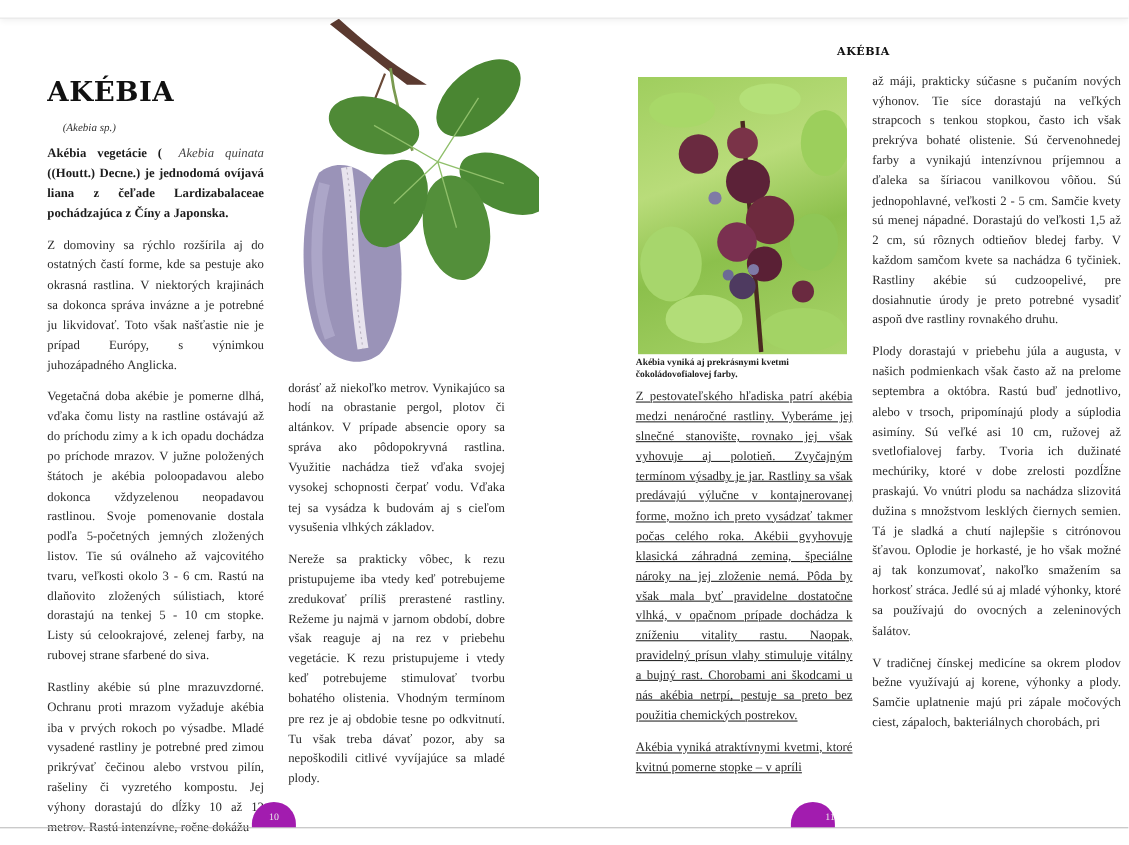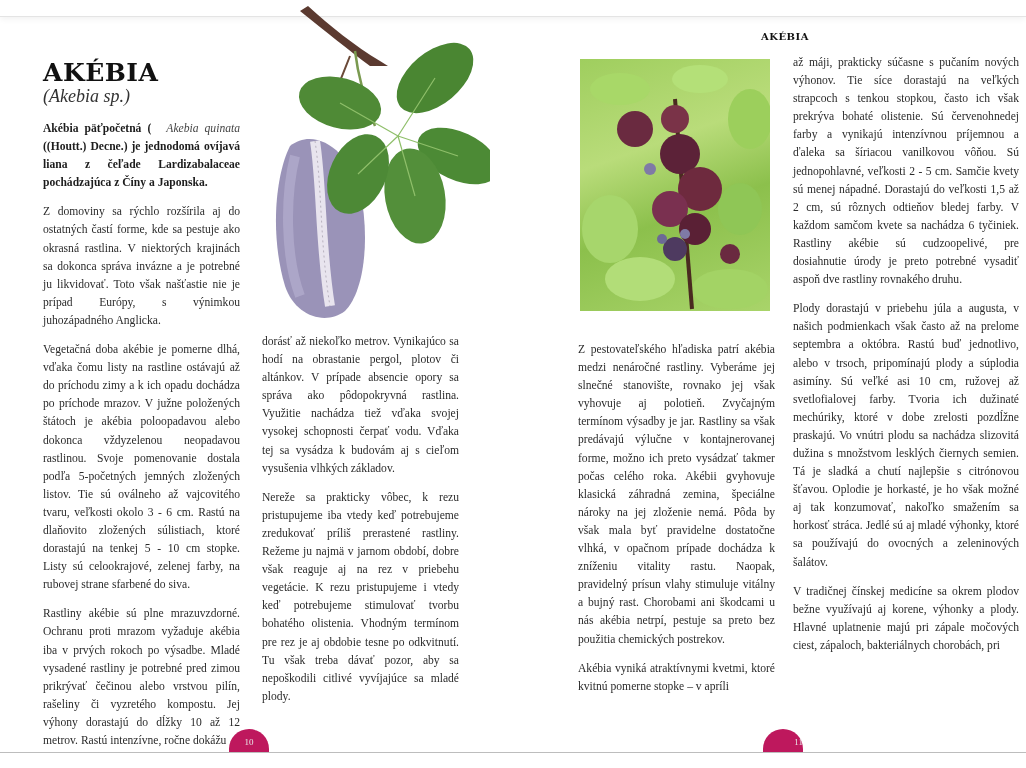--- a/index.html
+++ b/index.html
@@ -8,32 +8,32 @@
     background: #ffffff;
     font-family: "Liberation Serif", "DejaVu Serif", serif;
     color: #2a2a2a;
   }
   .top-shadow {
     position: absolute; left: 0; top: 0; width: 1026px; height: 16px;
     background: #ffffff;
     border-bottom: 1px solid #e4e4e4;
     box-shadow: 0 2px 6px rgba(0,0,0,0.06);
   }
-  .page { position: absolute; top: 6px; height: 735px; }
+  .page { position: absolute; top: 17px; height: 735px; }
   .page-left { left: 0; width: 513px; }
   .page-right { left: 513px; width: 513px; }
 
   .title {
     position: absolute; left: 43px; top: 52px; margin: 0;
     font-family: "DejaVu Serif", "Liberation Serif", serif;
     font-weight: 900; font-size: 25px; letter-spacing: 0.5px; color: #111;
   }
   .subtitle {
-    position: absolute; left: 43px; top: 80px; margin: 0;
-    font-style: italic; font-size: 18px; color: #333;
+    position: absolute; left: 43px; top: 80px; margin: 14px;
+    font-style: italic; font-size: 10px; color: #333;
   }
   .col {
     position: absolute; font-size: 11.6px; line-height: 18.1px;
     text-align: justify; color: #2b2b2b;
   }
   .col p { margin: 0 0 11px 0; }
   .col p.lead { font-weight: bold; color: #1c1c1c; }
   .col p.lead em { font-weight: normal; font-style: italic; color: #444; padding-left: 15px; }
 
   .illustration { position: absolute; left: 270px; top: 0; width: 220px; height: 315px; }
@@ -49,21 +49,21 @@
   .running-head {
     position: absolute; left: 248px; top: 25px;
     font-family: "DejaVu Serif", serif; font-weight: bold; font-size: 10px;
     letter-spacing: 0.5px; color: #111;
   }
   .bottom-line {
     position: absolute; left: 0; top: 752px; width: 1026px; height: 1px; background: #bdbdbd;
   }
   .page-badge {
     position: absolute; top: 729px; width: 40px; height: 23px;
-    background: #be185d; border-radius: 20px 20px 0 0;
+    background: #a21caf; border-radius: 20px 20px 0 0;
     color: #e8e8e8; font-size: 9px; text-align: center; line-height: 26px;
   }
 </style>
 </head>
 <body>
 
 <div class="top-shadow"></div>
 
 <div class="page page-left">
   <h1 class="title">AKÉBIA</h1>
@@ -82,21 +82,21 @@
 
     <ellipse cx="70" cy="97" rx="42" ry="25" transform="rotate(15 70 97)" fill="#4f8a36"></ellipse>
     <ellipse cx="165" cy="72" rx="45" ry="26" transform="rotate(-40 165 72)" fill="#4a8632"></ellipse>
     <ellipse cx="188" cy="150" rx="43" ry="24" transform="rotate(25 188 150)" fill="#4c8a35"></ellipse>
     <ellipse cx="145" cy="190" rx="30" ry="48" transform="rotate(-10 145 190)" fill="#538f3a"></ellipse>
     <ellipse cx="88" cy="168" rx="28" ry="42" transform="rotate(25 88 168)" fill="#4d8936"></ellipse>
     <path d="M128 130 L70 97 M128 130 L165 72 M128 130 L188 150 M128 130 L145 190 M128 130 L88 168" stroke="#8fbf6a" stroke-width="1.2" fill="none"></path>
   </svg>
 
   <div class="col" style="left:43px; top:114px; width:197px;">
-    <p class="lead"><span>Akébia päťpočetná (</span><em>Akebia quinata</em><span> ((Houtt.) Decne.) je jednodomá ovíjavá liana z čeľade Lardizabalaceae pochádzajúca z Číny a Japonska.</span></p>
+    <p class="lead"><span>Akébia vegetácie (</span><em>Akebia quinata</em><span> ((Houtt.) Decne.) je jednodomá ovíjavá liana z čeľade Lardizabalaceae pochádzajúca z Číny a Japonska.</span></p>
     <p>Z domoviny sa rýchlo rozšírila aj do ostatných častí forme, kde sa pestuje ako okrasná rastlina. V niektorých krajinách sa dokonca správa invázne a je potrebné ju likvidovať. Toto však našťastie nie je prípad Európy, s výnimkou juhozápadného Anglicka.</p>
     <p>Vegetačná doba akébie je pomerne dlhá, vďaka čomu listy na rastline ostávajú až do príchodu zimy a k ich opadu dochádza po príchode mrazov. V južne položených štátoch je akébia poloopadavou alebo dokonca vždyzelenou neopadavou rastlinou. Svoje pomenovanie dostala podľa 5-početných jemných zložených listov. Tie sú oválneho až vajcovitého tvaru, veľkosti okolo 3 - 6 cm. Rastú na dlaňovito zložených súlistiach, ktoré dorastajú na tenkej 5 - 10 cm stopke. Listy sú celookrajové, zelenej farby, na rubovej strane sfarbené do siva.</p>
     <p>Rastliny akébie sú plne mrazuvzdorné. Ochranu proti mrazom vyžaduje akébia iba v prvých rokoch po výsadbe. Mladé vysadené rastliny je potrebné pred zimou prikrývať čečinou alebo vrstvou pilín, rašeliny či vyzretého kompostu. Jej výhony dorastajú do dĺžky 10 až 12 metrov. Rastú intenzívne, ročne dokážu</p>
   </div>
 
   <div class="col" style="left:262px; top:327px; width:197px;">
     <p>dorásť až niekoľko metrov. Vynikajúco sa hodí na obrastanie pergol, plotov či altánkov. V prípade absencie opory sa správa ako pôdopokryvná rastlina. Využitie nachádza tiež vďaka svojej vysokej schopnosti čerpať vodu. Vďaka tej sa vysádza k budovám aj s cieľom vysušenia vlhkých základov.</p>
     <p>Nereže sa prakticky vôbec, k rezu pristupujeme iba vtedy keď potrebujeme zredukovať príliš prerastené rastliny. Režeme ju najmä v jarnom období, dobre však reaguje aj na rez v priebehu vegetácie. K rezu pristupujeme i vtedy keď potrebujeme stimulovať tvorbu bohatého olistenia. Vhodným termínom pre rez je aj obdobie tesne po odkvitnutí. Tu však treba dávať pozor, aby sa nepoškodili citlivé vyvíjajúce sa mladé plody.</p>
   </div>
 </div>
@@ -120,28 +120,29 @@
       <circle cx="120" cy="130" r="22" fill="#6e2a3e"></circle>
       <circle cx="90" cy="150" r="18" fill="#7a3050"></circle>
       <circle cx="115" cy="170" r="16" fill="#5a2035"></circle>
       <circle cx="95" cy="190" r="12" fill="#4e3a60"></circle>
       <circle cx="150" cy="195" r="10" fill="#6a2a40"></circle>
       <circle cx="70" cy="110" r="6" fill="#7f7aa6"></circle>
       <circle cx="105" cy="175" r="5" fill="#7f7aa6"></circle>
       <circle cx="82" cy="180" r="5" fill="#6c6a95"></circle>
     </svg>
   </div>
+  <div class="caption">Akébia vyniká aj prekrásnymi kvetmi čokoládovofialovej farby.</div>
 
-  <div class="col" style="left:65px; top:335px; width:197px;">
+  <div class="col" style="left:65px; top:335px; width:197px;text-decoration:underline;">
     <p>Z pestovateľského hľadiska patrí akébia medzi nenáročné rastliny. Vyberáme jej slnečné stanovište, rovnako jej však vyhovuje aj polotieň. Zvyčajným termínom výsadby je jar. Rastliny sa však predávajú výlučne v kontajnerovanej forme, možno ich preto vysádzať takmer počas celého roka. Akébii gvyhovuje klasická záhradná zemina, špeciálne nároky na jej zloženie nemá. Pôda by však mala byť pravidelne dostatočne vlhká, v opačnom prípade dochádza k zníženiu vitality rastu. Naopak, pravidelný prísun vlahy stimuluje vitálny a bujný rast. Chorobami ani škodcami u nás akébia netrpí, pestuje sa preto bez použitia chemických postrekov.</p>
     <p>Akébia vyniká atraktívnymi kvetmi, ktoré kvitnú pomerne stopke – v apríli</p>
   </div>
 
   <div class="col" style="left:280px; top:48px; width:226px;">
     <p>až máji, prakticky súčasne s pučaním nových výhonov. Tie síce dorastajú na veľkých strapcoch s tenkou stopkou, často ich však prekrýva bohaté olistenie. Sú červenohnedej farby a vynikajú intenzívnou príjemnou a ďaleka sa šíriacou vanilkovou vôňou. Sú jednopohlavné, veľkosti 2 - 5 cm. Samčie kvety sú menej nápadné. Dorastajú do veľkosti 1,5 až 2 cm, sú rôznych odtieňov bledej farby. V každom samčom kvete sa nachádza 6 tyčiniek. Rastliny akébie sú cudzoopelivé, pre dosiahnutie úrody je preto potrebné vysadiť aspoň dve rastliny rovnakého druhu.</p>
     <p>Plody dorastajú v priebehu júla a augusta, v našich podmienkach však často až na prelome septembra a októbra. Rastú buď jednotlivo, alebo v trsoch, pripomínajú plody a súplodia asimíny. Sú veľké asi 10 cm, ružovej až svetlofialovej farby. Tvoria ich dužinaté mechúriky, ktoré v dobe zrelosti pozdĺžne praskajú. Vo vnútri plodu sa nachádza slizovitá dužina s množstvom lesklých čiernych semien. Tá je sladká a chutí najlepšie s citrónovou šťavou. Oplodie je horkasté, je ho však možné aj tak konzumovať, nakoľko smažením sa horkosť stráca. Jedlé sú aj mladé výhonky, ktoré sa používajú do ovocných a zeleninových šalátov.</p>
-    <p>V tradičnej čínskej medicíne sa okrem plodov bežne využívajú aj korene, výhonky a plody. Hlavné uplatnenie majú pri zápale močových ciest, zápaloch, bakteriálnych chorobách, pri</p>
+    <p>V tradičnej čínskej medicíne sa okrem plodov bežne využívajú aj korene, výhonky a plody. Samčie uplatnenie majú pri zápale močových ciest, zápaloch, bakteriálnych chorobách, pri</p>
   </div>
 </div>
 
 <div class="bottom-line"></div>
 <div class="page-badge" style="left:229px;">10</div>
-<div class="page-badge" style="left:763px;text-align:right;">11</div>
+<div class="page-badge" style="left:719px;text-align:right;">11</div>
 
 </body></html>

